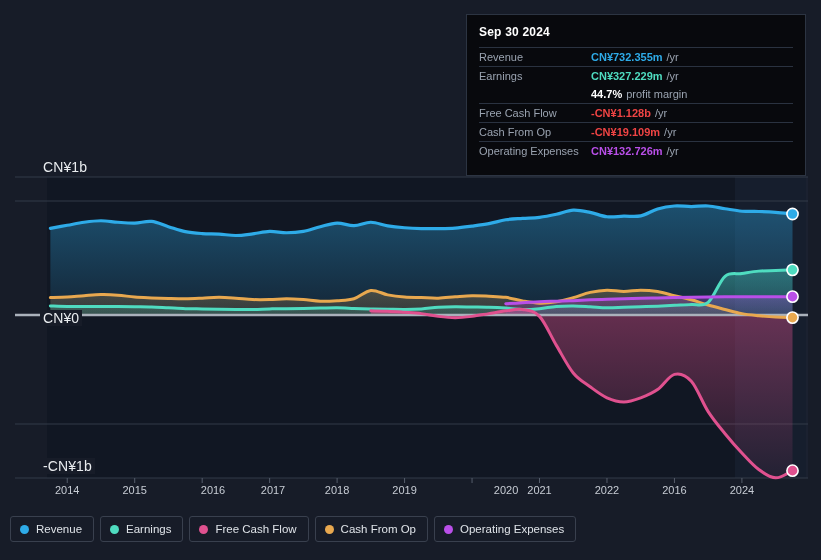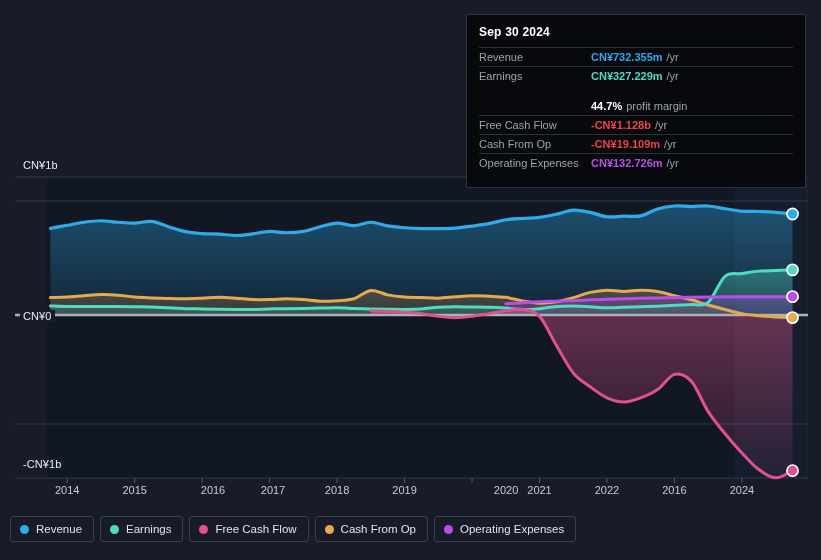--- a/index.html
+++ b/index.html
@@ -7,43 +7,43 @@
        font-family:"Liberation Sans","DejaVu Sans",sans-serif;
        color:#e8eaed;position:relative;}
 
   #root{position:absolute;inset:0;background:#171c28;}
 
   
   .plot-wrap{position:absolute;left:0;top:0;width:821px;height:500px;}
   svg.chart{position:absolute;left:0;top:0;}
 
   
-  .ylabel{position:absolute;font-size:11px;color:#e9ecef;letter-spacing:.1px;
-          background:#171c28;padding:0 3px;white-space:nowrap;}
+  .ylabel{position:absolute;font-size:14px;color:#e9ecef;letter-spacing:.1px;
+          background:#171c28;padding:0 3px;white-space:nowrap;margin-left:20px;}
   .ylabel.top{left:20px;top:159px;}
   .ylabel.zero{left:20px;top:310px;}
   .ylabel.bot{left:20px;top:458px;}
 
   
   .xaxis{position:absolute;left:0;top:484px;width:821px;height:20px;}
   .xtick{position:absolute;top:0;font-size:11px;color:#c7ccd4;
          transform:translateX(-50%);white-space:nowrap;}
 
   
   .tooltip{position:absolute;left:466px;top:14px;width:340px;
            background:#08090d;border:1px solid #2c3442;
            box-sizing:border-box;padding:8px 12px 15px 12px;}
   .tt-date{font-size:12px;font-weight:bold;color:#ffffff;padding:2px 0 8px 0;
            letter-spacing:.2px;}
   .tt-row{display:flex;align-items:baseline;font-size:11px;
           border-top:1px solid #2a3240;padding:3px 0 3px 0;}
   .tt-label{width:112px;color:#9aa3b0;flex:none;}
   .tt-val{font-weight:bold;}
   .tt-unit{color:#9aa3b0;margin-left:4px;font-weight:normal;}
-  .tt-row.sub{border-top:none;margin-top:12px;}
+  .tt-row.sub{border-top:none;}
   .tt-row.sub .tt-label{width:112px;}
 
   
   .legend{position:absolute;left:10px;top:516px;display:flex;gap:6px;}
   .lg-item{display:flex;align-items:center;gap:7px;
            border:1px solid #39404e;border-radius:3px;
            padding:6px 11px 6px 9px;font-size:11.5px;color:#dfe3e8;
            background:#171c28;}
   .dot{width:9px;height:9px;border-radius:50%;flex:none;}
 </style>

